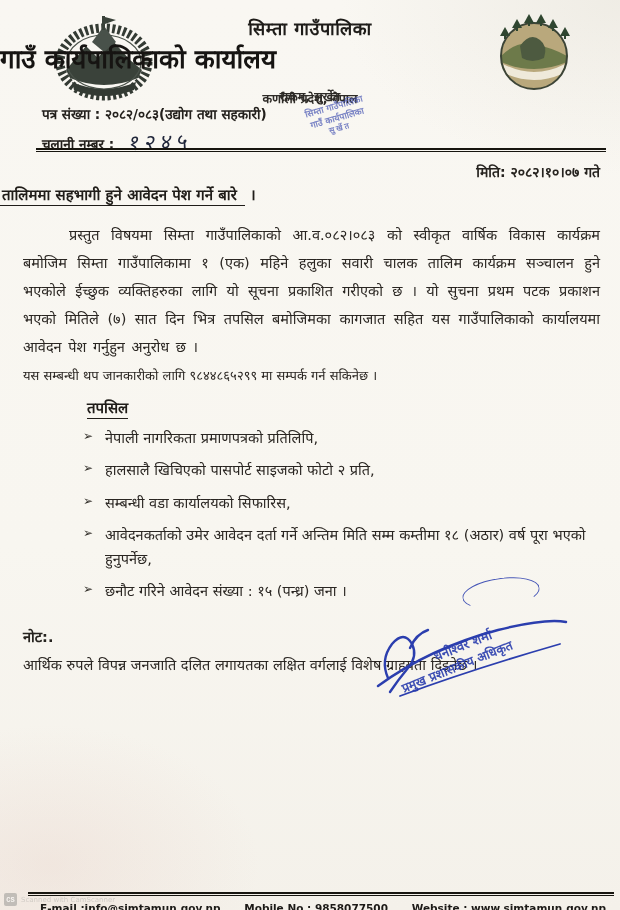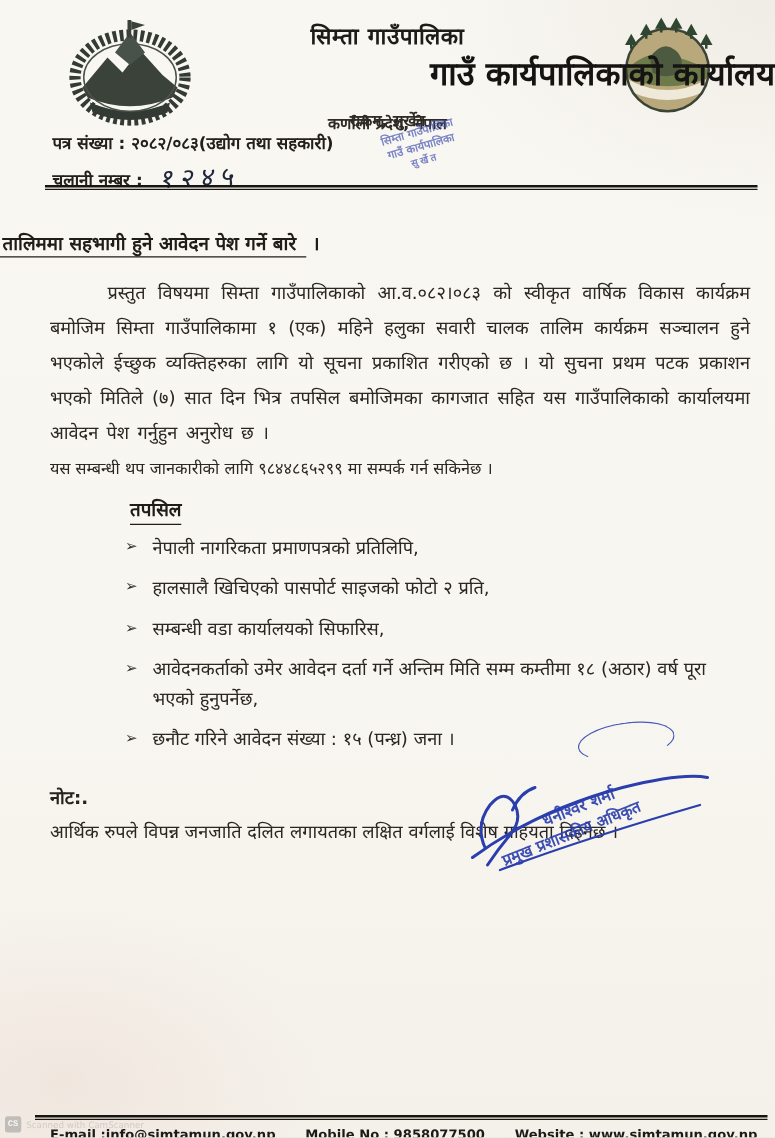--- a/index.html
+++ b/index.html
@@ -20,21 +20,21 @@
   }
   
   .hdr{ position:absolute; top:0; left:0; right:0; height:134px;padding-left:11px; }
   .emblem-left{ position:absolute; left:52px; top:12px; width:104px; height:96px; }
   .logo-right{ position:absolute; left:490px; top:10px; width:88px; height:88px; }
   .title-muni{
     position:absolute; top:16px; left:0; width:620px; text-align:center;
     font-size:18px; font-weight:bold; letter-spacing:.5px; color:#1e1c19;
   }
   .title-office{
-    position:absolute; top:40px; left:0; width:620px; text-align:right;
+    position:absolute; top:40px; left:0; width:620px; text-align:left;
     font-size:26px; font-weight:bold; color:#161412;
   }
   .addr1{ position:absolute; top:88px; left:0; width:620px; text-align:center;
     font-size:12.5px; font-weight:bold; color:#2e2b27; }
   .addr2{ position:absolute; top:90px; left:0; width:620px; text-align:center;
     font-size:12.5px; font-weight:bold; color:#2e2b27; }
   .stamp{
     position:absolute; left:272px; top:100px; width:130px;
     transform:rotate(-16deg);
     color:#4a58b4; opacity:.72; text-align:center; line-height:1.35;
@@ -61,30 +61,30 @@
   
   .date-line{
     position:absolute; top:162px; right:20px;
     font-size:14px; font-weight:bold; color:#26231f;
   }
   .subject-line{
     position:absolute; top:184px; left:0; width:560px; text-align:left;
     font-size:15px; font-weight:bold; color:#201d19;
   }
   .subject-line .u{ border-bottom:1.5px solid #201d19; padding:0 8px 1px 2px; }
-  .flow{ position:absolute; top:222px; left:40px; right:20px; }
+  .flow{ position:absolute; top:222px; left:23px; right:20px; }
   .para{
     font-size:14.5px; line-height:1.93; text-align:justify;
     text-indent:46px; color:#2a2622; word-spacing:2px;
   }
   .contact{ font-size:13px; line-height:1.9; margin-top:2px; color:#2a2622; }
   .tapasil{
     display:inline-block; margin:8px 0 4px 64px;
     font-size:15px; font-weight:bold; color:#201d19;
-    border-bottom:1.5px solid #201d19; padding-bottom:1px;font-family:Liberation Serif, serif;
+    border-bottom:1.5px solid #201d19; padding-bottom:1px;
   }
   ul.docs{ list-style:none; margin-top:4px; }
   ul.docs li{
     position:relative; padding-left:82px; font-size:14.5px;
     line-height:1.62; margin-bottom:9px; color:#2a2622;
   }
   ul.docs li .mark{
     position:absolute; left:60px; top:0; font-size:12px; color:#33302b;
   }
   .note-label{ margin-top:22px; font-size:14.5px; font-weight:bold; color:#26231f; }
@@ -184,20 +184,21 @@
     </div>
 
     <div class="ref-line">पत्र संख्या : २०८२/०८३(उद्योग तथा सहकारी)</div>
     <div class="dispatch-line">
       <span>चलानी नम्बर :</span>
       <span class="handwrite">१२४५</span>
     </div>
     <div class="rule-top"></div>
   </div>
 
+  <div class="date-line">मिति: २०८२।१०।०७ गते</div>
   <div class="subject-line">
     <span class="u">तालिममा  सहभागी  हुने आवेदन पेश गर्ने बारे</span>
     <span>।</span>
   </div>
 
   <div class="flow">
     <p class="para">प्रस्तुत विषयमा सिम्ता गाउँपालिकाको आ.व.०८२।०८३ को स्वीकृत वार्षिक विकास कार्यक्रम बमोजिम सिम्ता गाउँपालिकामा १ (एक) महिने हलुका सवारी चालक तालिम कार्यक्रम सञ्चालन हुने भएकोले ईच्छुक व्यक्तिहरुका लागि यो सूचना प्रकाशित गरीएको छ ।  यो सुचना प्रथम पटक प्रकाशन भएको मितिले (७) सात दिन भित्र तपसिल बमोजिमका कागजात सहित यस गाउँपालिकाको कार्यालयमा आवेदन पेश गर्नुहुन अनुरोध छ ।</p>
     <p class="contact">यस सम्बन्धी थप जानकारीको लागि ९८४४८६५२९९ मा सम्पर्क गर्न सकिनेछ ।</p>
 
     <div><span class="tapasil">तपसिल</span></div>

